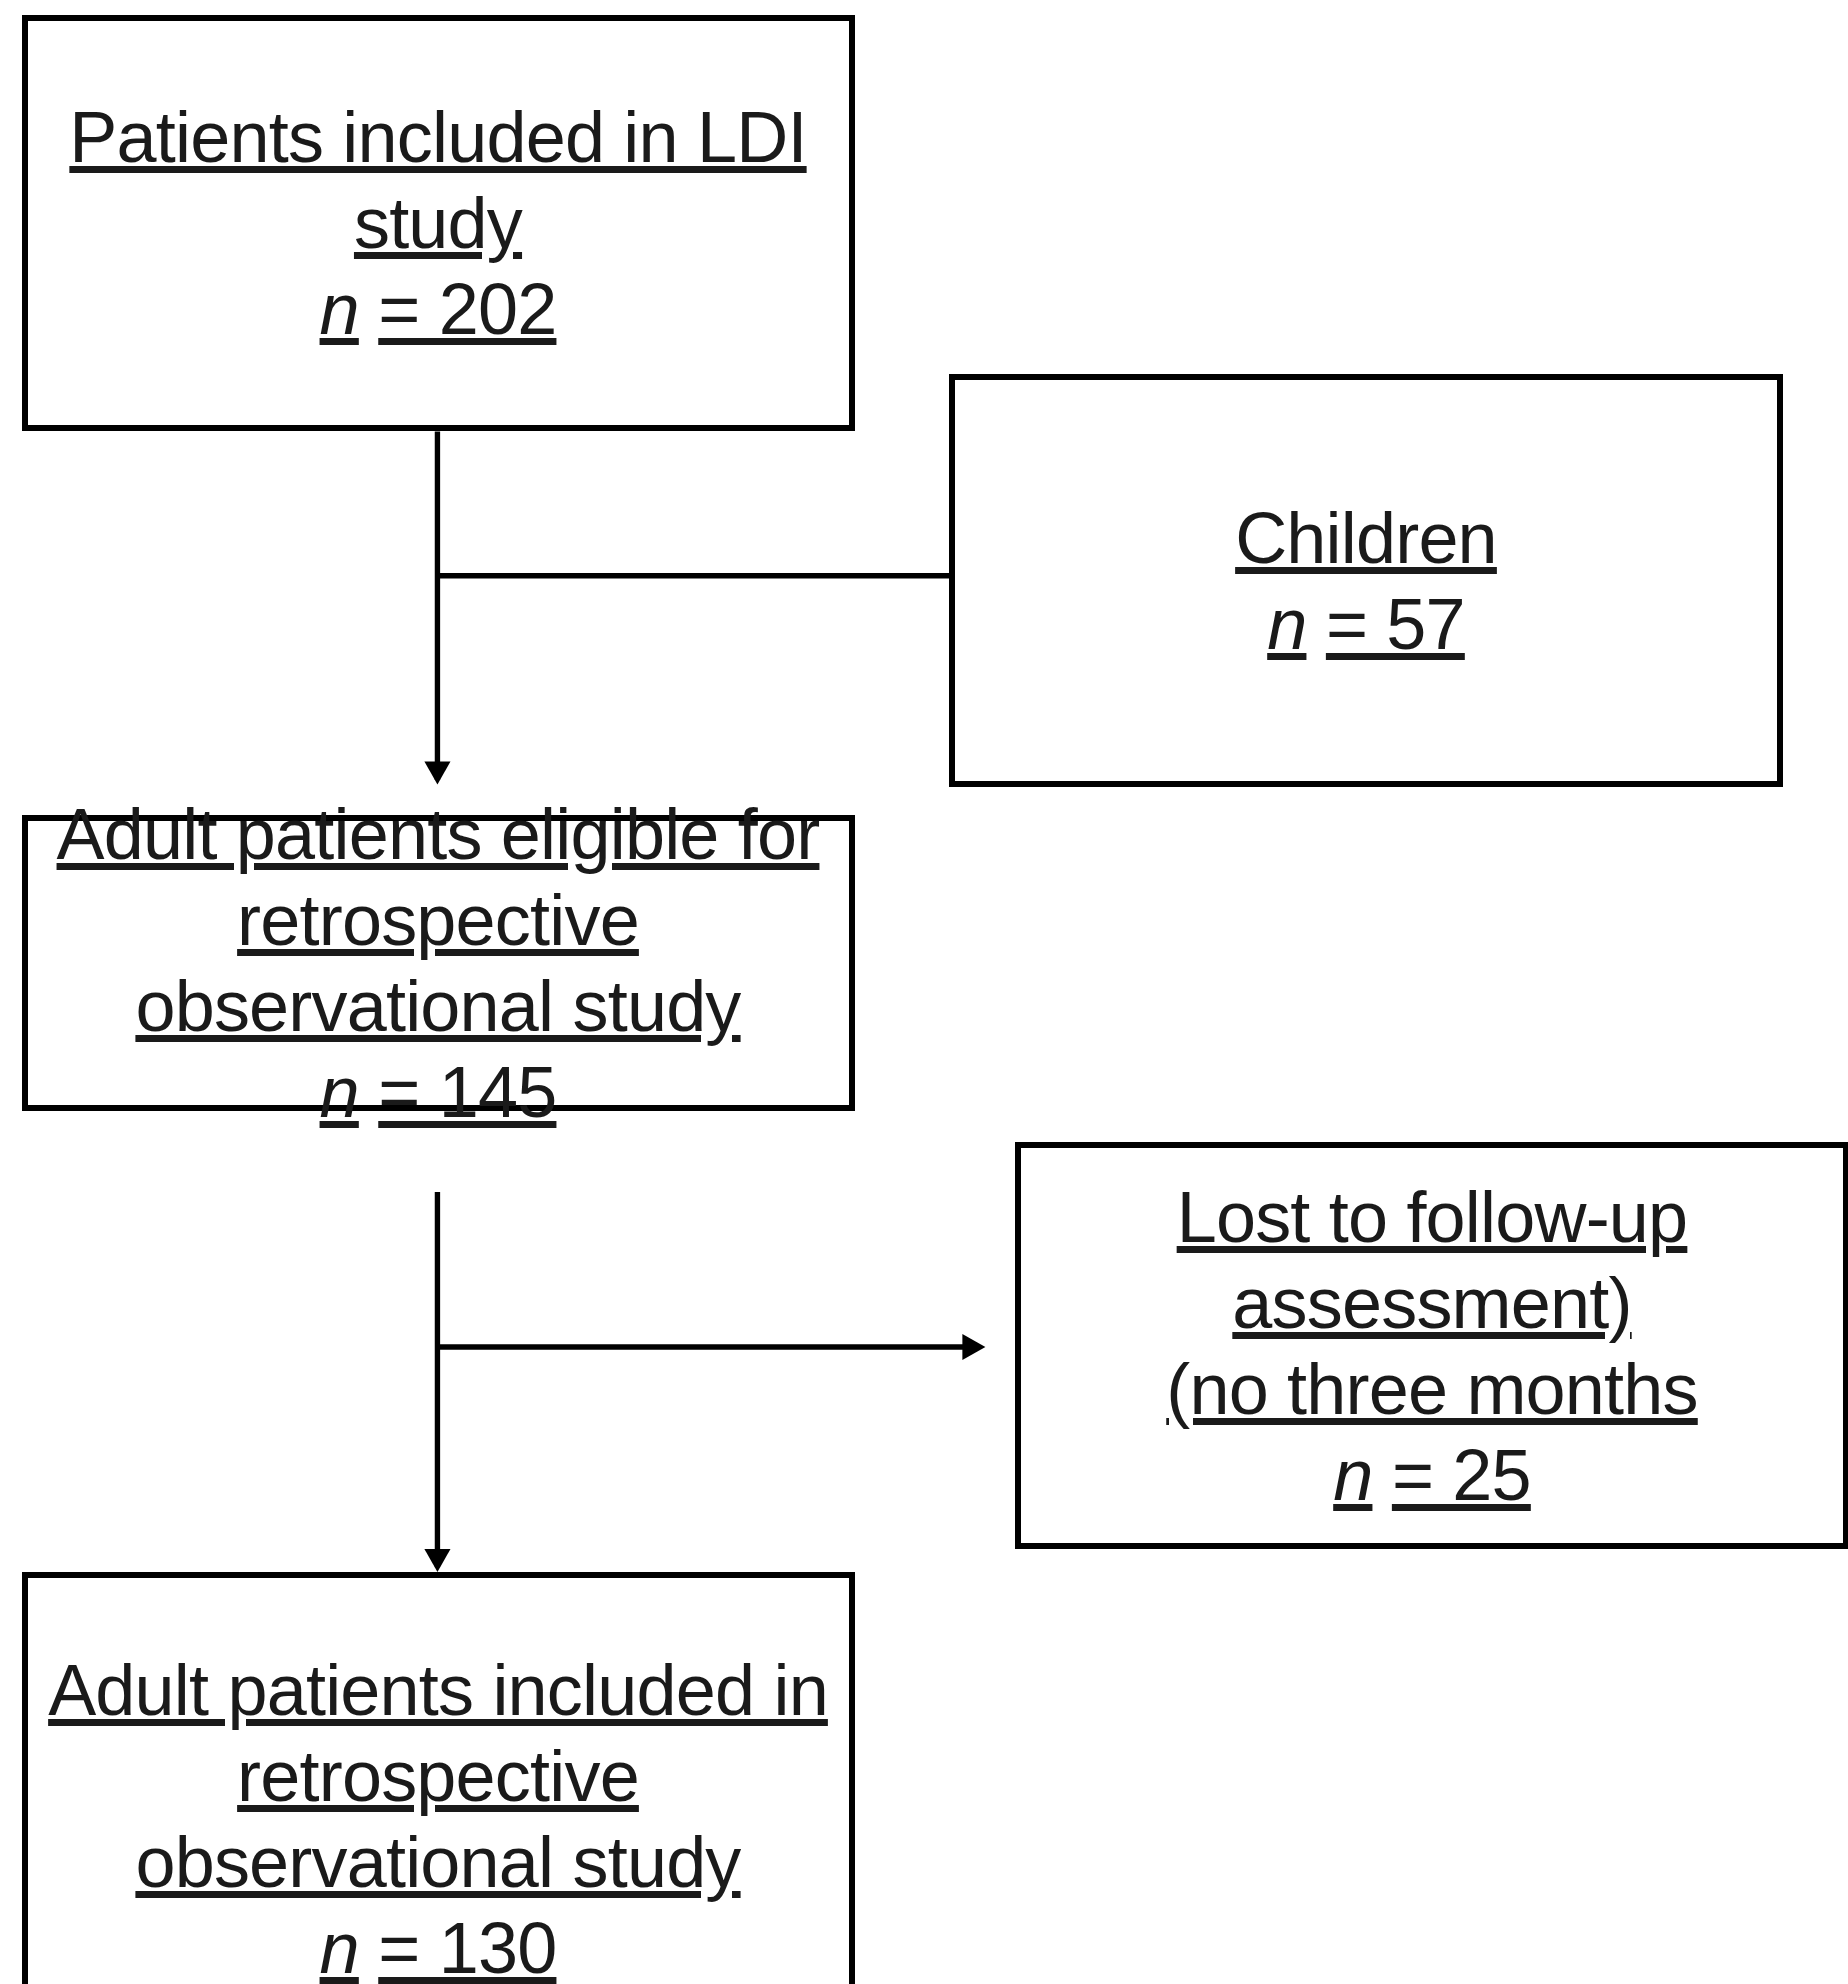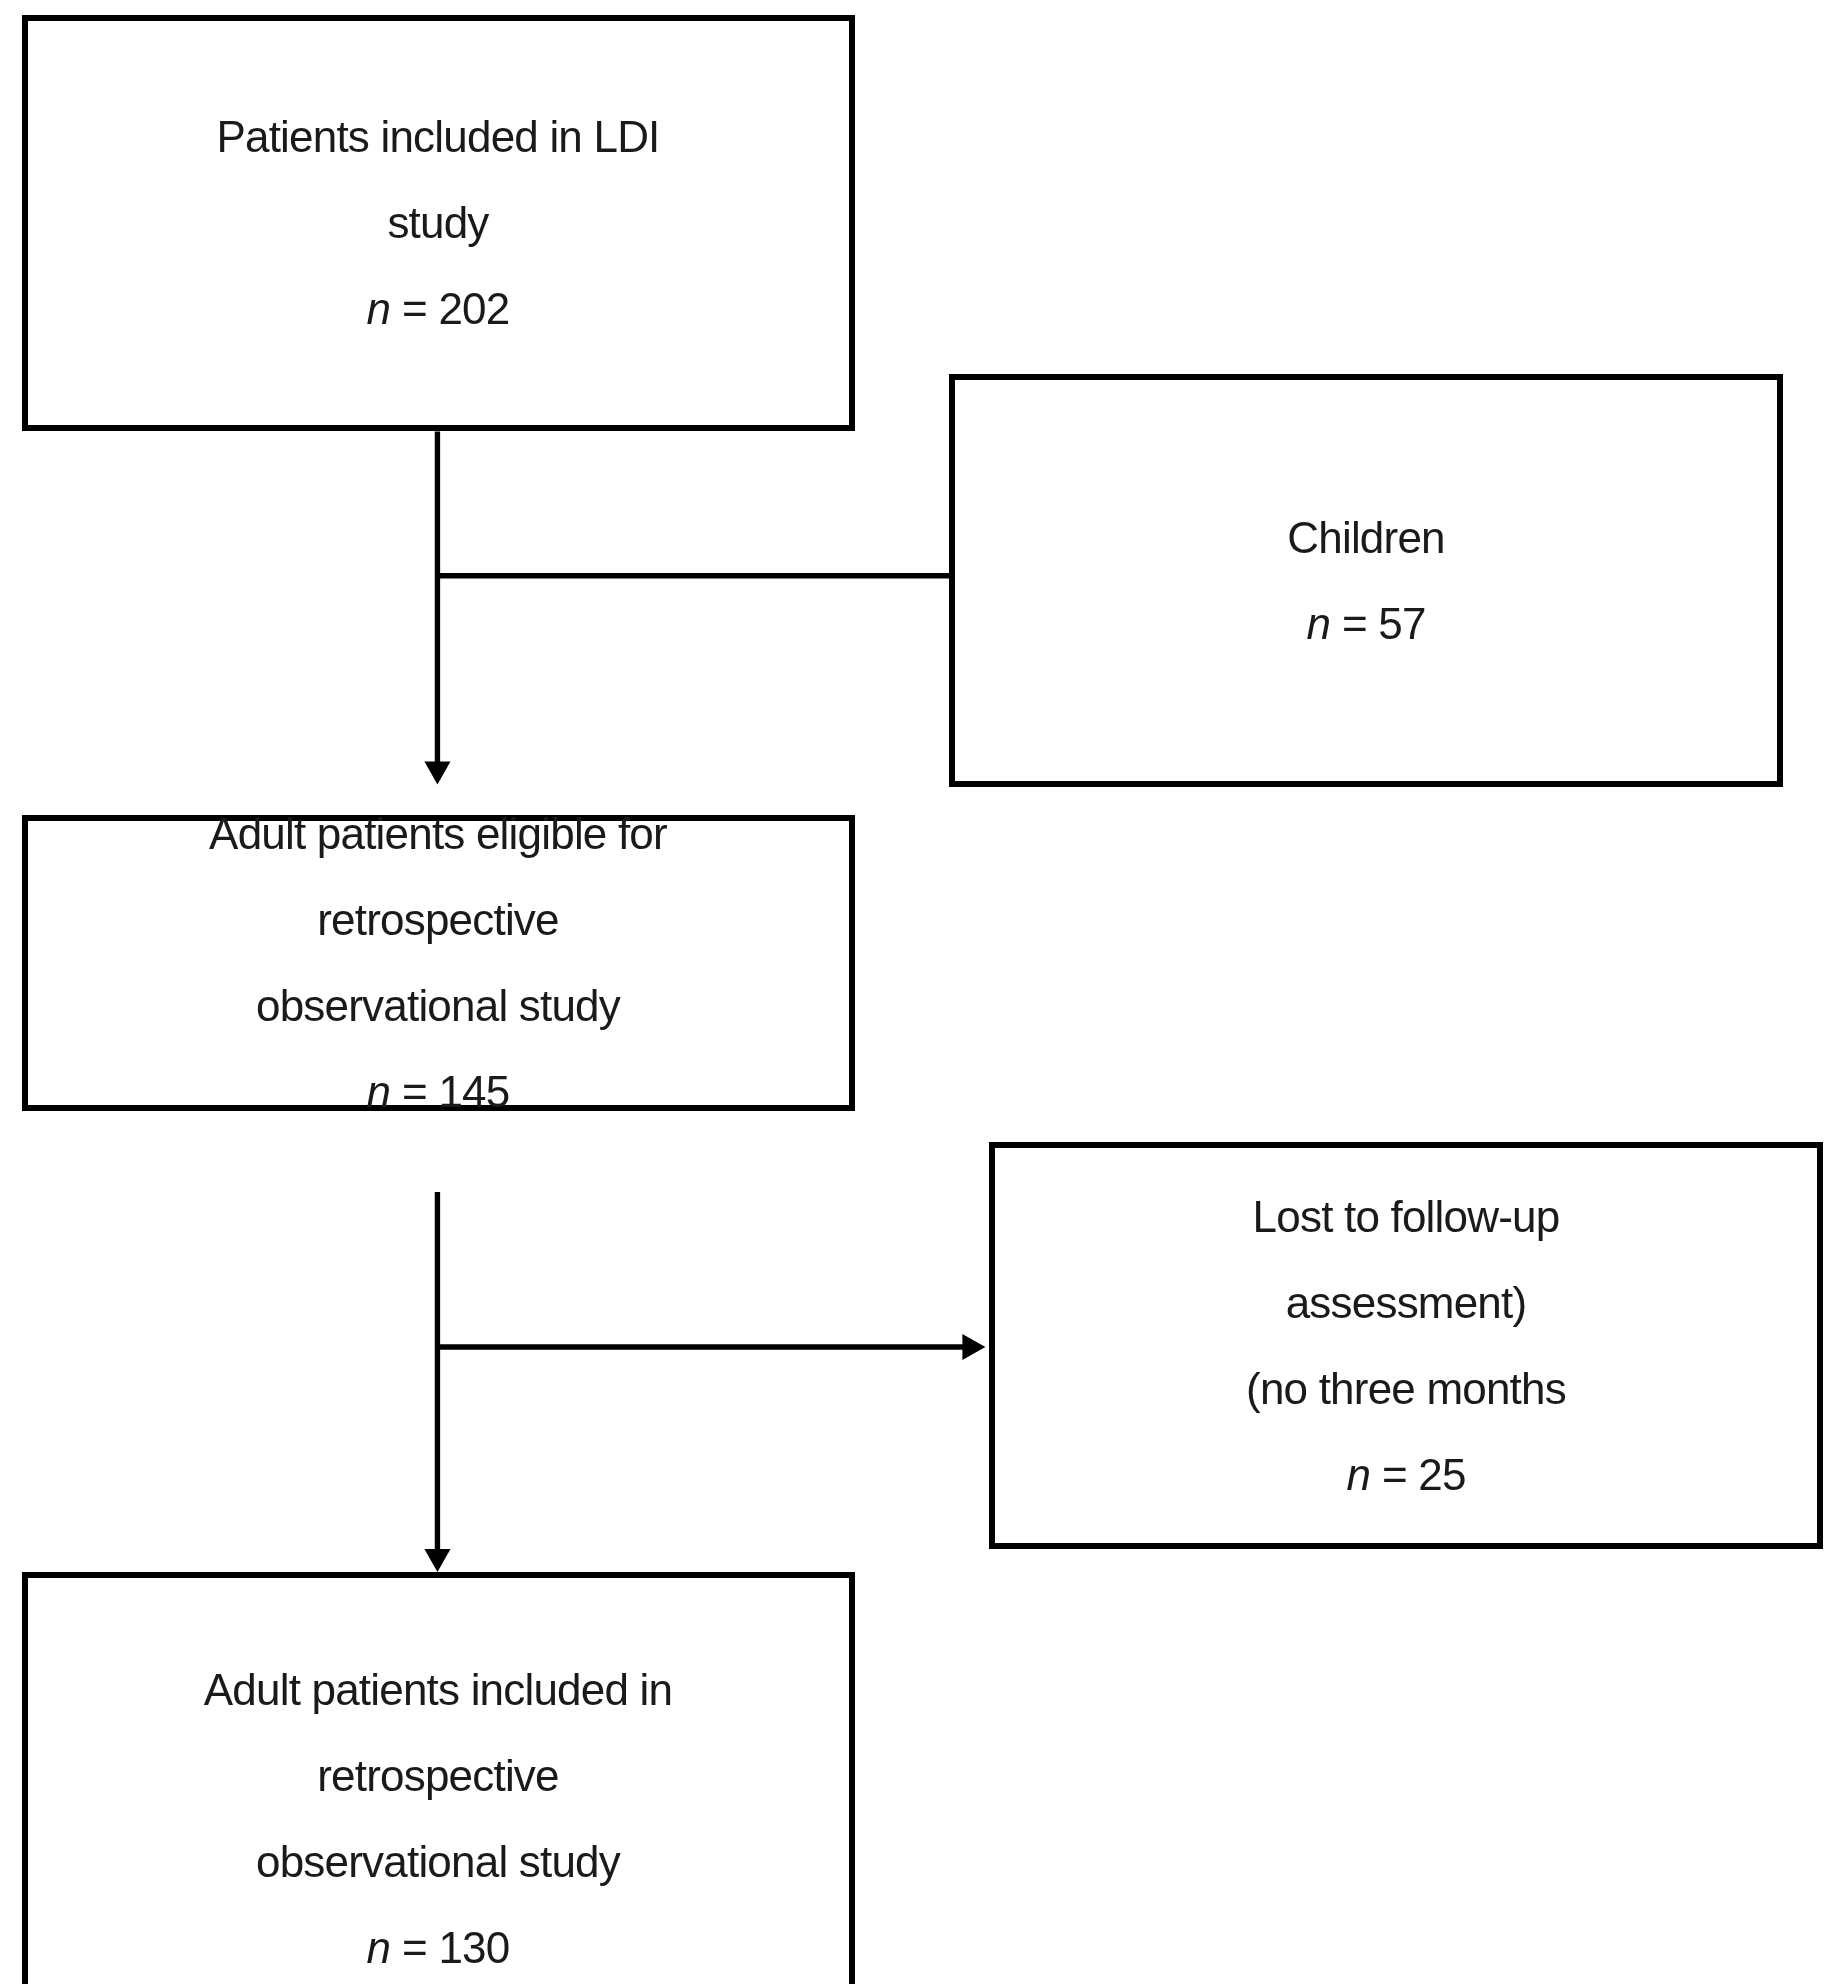--- a/index.html
+++ b/index.html
@@ -26,28 +26,29 @@
   .flow-box {
     position: absolute;
     box-sizing: border-box;
     border: 6.1px solid #000000;
     background: #ffffff;
     display: flex;
     flex-direction: column;
     justify-content: center;
     align-items: center;
     text-align: center;
-    font-size: 44px;
+    font-size: 72px;
     line-height: 86px;
     letter-spacing: -0.8px;
+    text-decoration: underline;
   }
   .box-ldi      { left: 21.5px;   top: 15.4px;   width: 833px; height: 416px; }
   .box-children { left: 949px; top: 374px;  width: 834px; height: 413px; }
   .box-eligible { left: 21.5px;   top: 784px; width: 833px; height: 296px; margin-top: 31px; }
-  .box-lost     { left: 989px; top: 1142px; width: 834px; height: 407px; }
+  .box-lost     { left: 1015px; top: 1142px; width: 834px; height: 407px; }
   .box-included { left: 21.5px;   top: 1572px; width: 833px; height: 493px; }
   .n-italic { font-style: italic; }
   .n-value  { margin-left: 0.27em; }
 </style>
 </head>
 <body>
 
 <div class="canvas">
 
   <svg class="connectors" viewBox="0 0 2408 2586" xmlns="http://www.w3.org/2000/svg">

